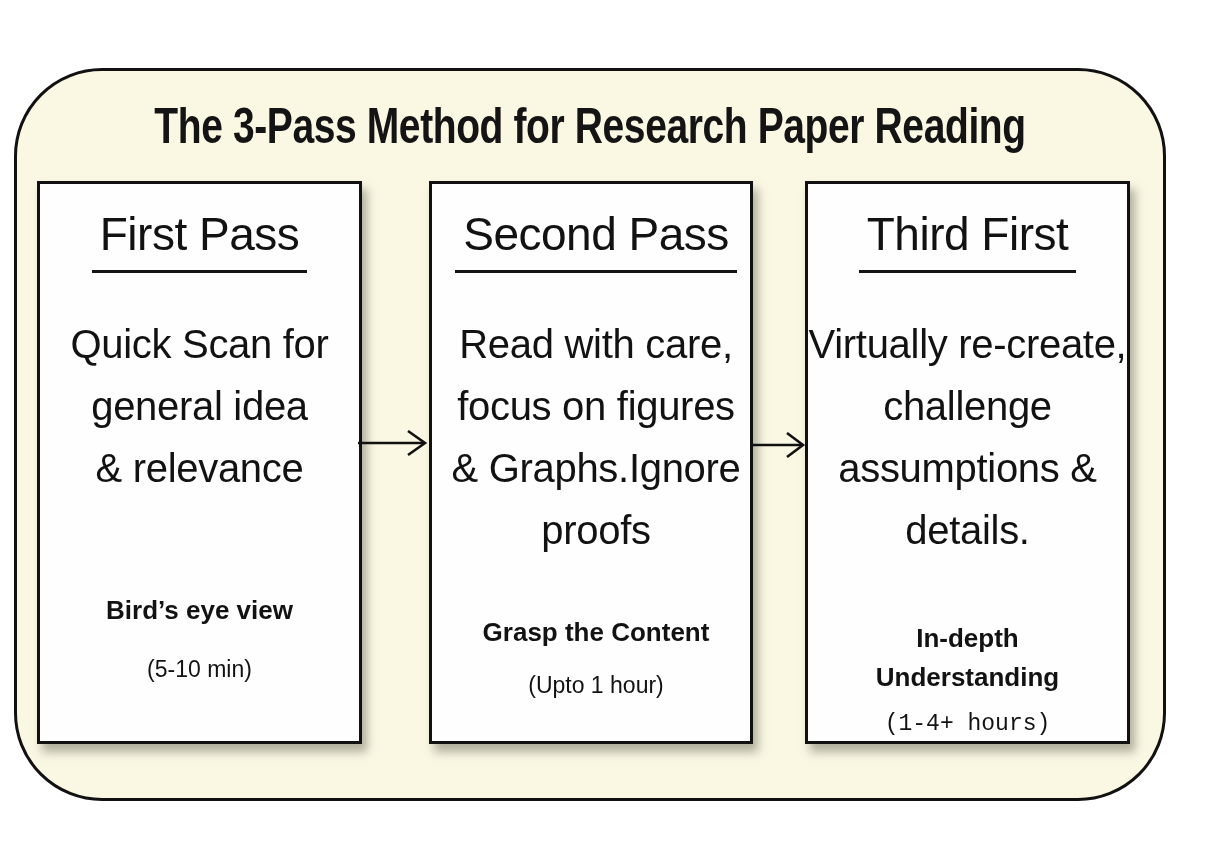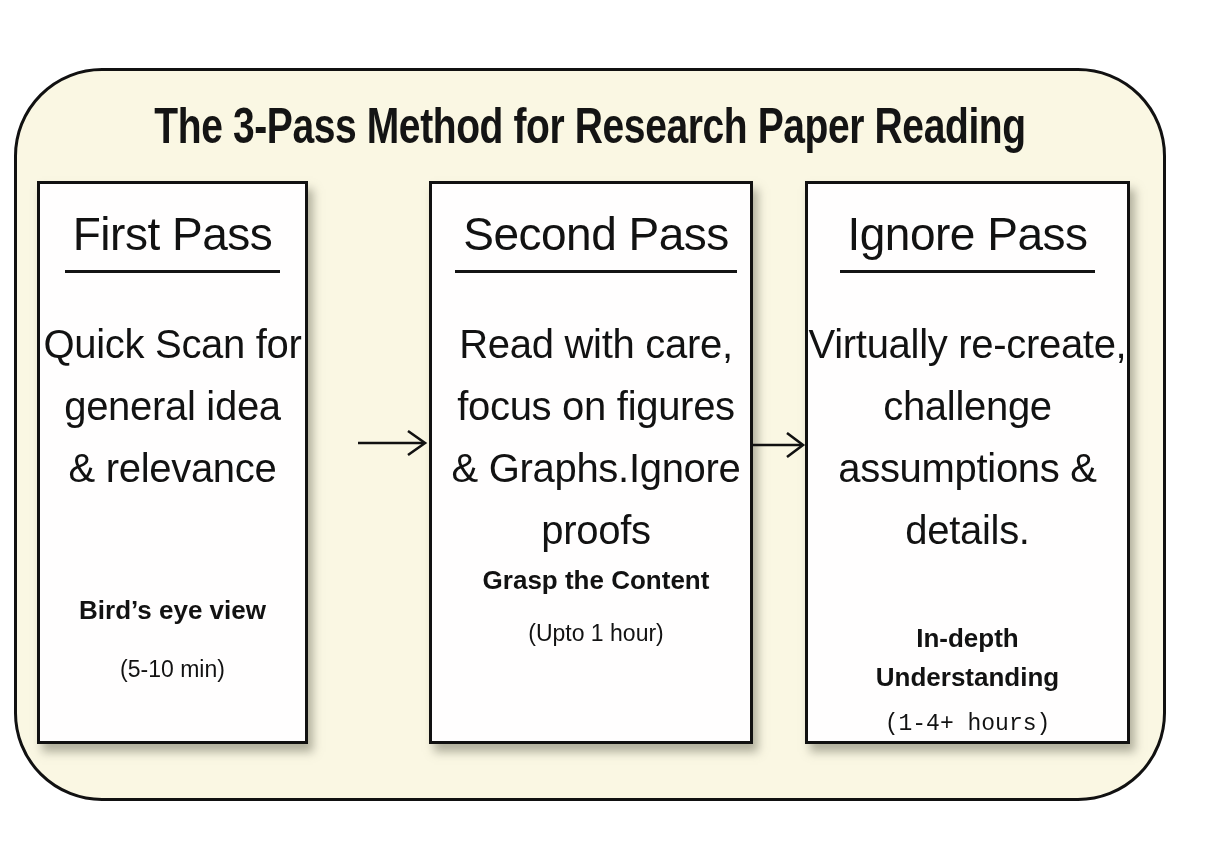--- a/index.html
+++ b/index.html
@@ -41,21 +41,21 @@
     top: 181px;
     height: 563px;
     background: #fffefe;
     border: 3.5px solid #111;
     box-shadow: 5px 8px 9px rgba(105, 105, 88, 0.5);
     display: flex;
     flex-direction: column;
     align-items: center;
     text-align: center;
   }
-  .pass-1 { left: 37px;  width: 271px; }
+  .pass-1 { left: 37px;  width: 325px; }
   .pass-2 { left: 429px; width: 324px; padding-left: 10px; }
   .pass-3 { left: 805px; width: 325px; }
 
   .pass-heading {
     margin-top: 24px;
     font-size: 46px;
     font-weight: 400;
     letter-spacing: -0.5px;
     line-height: 1.15;
     padding: 0 8px 9px 8px;
@@ -71,21 +71,21 @@
     white-space: pre-line;
   }
 
   .pass-outcome {
     font-size: 26px;
     font-weight: 700;
     line-height: 1.5;
     white-space: pre-line;
   }
   .pass-1 .pass-outcome { margin-top: 92px; }
-  .pass-2 .pass-outcome { }
+  .pass-2 .pass-outcome { margin-top: 52px; }
   .pass-3 .pass-outcome { margin-top: 58px; }
 
   .pass-duration {
     font-size: 23px;
     font-weight: 400;
     line-height: 1.5;
   }
   .pass-1 .pass-duration { margin-top: 22px; }
   .pass-2 .pass-duration { margin-top: 16px; }
   .pass-3 .pass-duration { margin-top: 10px; font-family: Liberation Mono, monospace; }
@@ -120,21 +120,21 @@
   <h2 class="pass-heading">Second Pass</h2>
   <p class="pass-desc">Read with care,
 focus on figures
 &amp; Graphs.Ignore
 proofs</p>
   <p class="pass-outcome">Grasp the Content</p>
   <p class="pass-duration">(Upto 1 hour)</p>
 </section>
 
 <section class="pass-box pass-3">
-  <h2 class="pass-heading">Ignore Pass</h2>
+  <h2 class="pass-heading">Third First</h2>
   <p class="pass-desc">Virtually re-create,
 challenge
 assumptions &amp;
 details.</p>
   <p class="pass-outcome">In-depth
 Understanding</p>
   <p class="pass-duration">(1-4+ hours)</p>
 </section>
 
 <svg class="arrow arrow-1" width="76" height="30" viewBox="0 0 76 30" aria-hidden="true">

